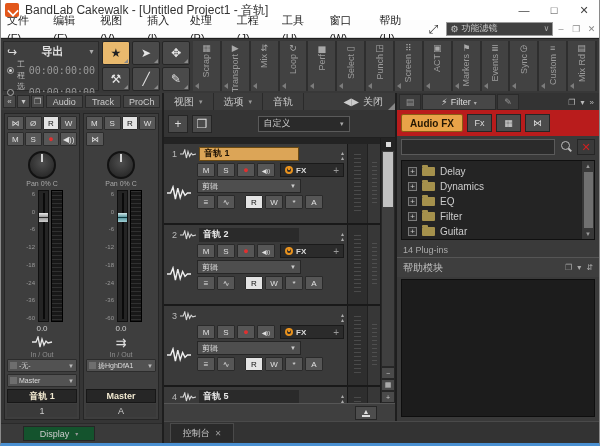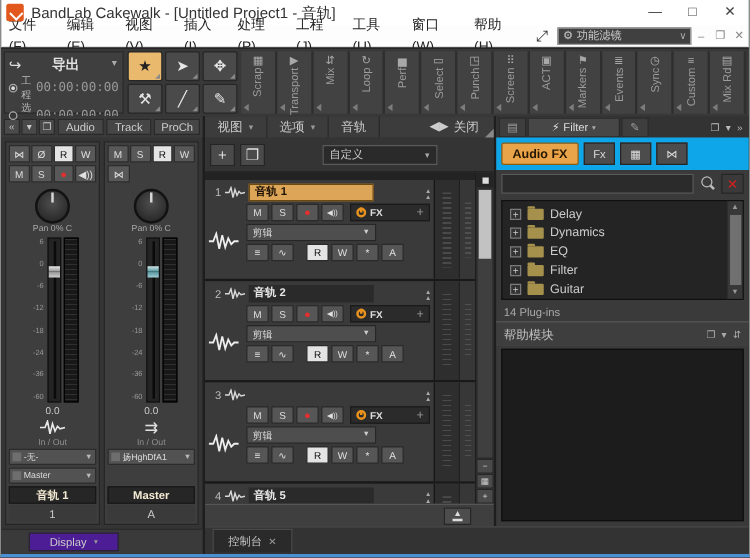--- a/index.html
+++ b/index.html
@@ -105,21 +105,21 @@
   .iorow.ghost { visibility:hidden; }
   .iosq { width:7px; height:7px; background:#6e6e6e; flex:none; }
   .iotext { flex:1; font-size:7px; color:#ddd; white-space:nowrap; overflow:hidden; }
   .iocaret { font-size:6px; color:#bbb; }
   .nameplate { height:14px; background:#262626; border:1px solid #171717; color:#f2ead2;
     font-size:9px; font-weight:bold; display:flex; align-items:center; justify-content:center; flex:none; }
   .idplate { height:13px; background:#3a3a3a; color:#ccc; font-size:9px; display:flex;
     align-items:center; justify-content:center; margin-top:1px; flex:none; }
   .insp-foot { height:20px; background:#3a3a3a; display:flex; align-items:center; flex:none;
     border-top:1px solid #2a2a2a; }
-  .displaybtn { width:72px; height:15px; margin-left:22px; background:#4c1d95;
+  .displaybtn { width:72px; height:15px; margin-left:22px; background:#14532d;
     border:1px solid #262626; color:#ccc; font-size:9px; display:flex; align-items:center;
     justify-content:center; gap:6px; }
 
   
   .rightstack { flex:1; display:flex; flex-direction:column; min-width:0; }
   .contentrow { flex:1; display:flex; min-height:0; }
 
   
   .trackview { flex:1; display:flex; flex-direction:column; min-width:0;
     border-right:2px solid #1e1e1e; }
@@ -195,21 +195,21 @@
   .browser { width:202px; flex:none; background:#3a3a3a; display:flex; flex-direction:column; }
   .br-tabs { height:17px; background:#333; display:flex; align-items:stretch; flex:none; gap:1px;
     padding:1px 2px 0; }
   .brtab-ico { width:22px; background:#3e3e3e; border:1px solid #2a2a2a; color:#999; font-size:9px;
     display:flex; align-items:center; justify-content:center; }
   .brtab { width:74px; background:#474747; border:1px solid #2a2a2a; color:#ddd; font-size:9px;
     display:flex; align-items:center; justify-content:center; gap:3px; }
   .brtab .caret { font-size:6px; color:#aaa; }
   .br-winbtns { margin-left:auto; display:flex; align-items:center; gap:5px; padding-right:3px;
     color:#bbb; font-size:8px; }
-  .fxrow { height:26px; background:#0ea5e9; display:flex; align-items:center; gap:4px;
+  .fxrow { height:26px; background:#b91c1c; display:flex; align-items:center; gap:4px;
     padding:0 4px; flex:none; }
   .audiofx { width:62px; height:18px; background:#e9a348; border:1px solid #8a5d14; border-radius:2px;
     color:#241703; font-size:10px; font-weight:bold; display:flex; align-items:center; justify-content:center; }
   .fxico { width:25px; height:18px; background:#4c4c4c; border:1px solid #262626; color:#ddd;
     font-size:9px; display:flex; align-items:center; justify-content:center; }
   .searchrow { height:22px; display:flex; align-items:center; gap:4px; padding:0 4px; flex:none; }
   .searchbox { flex:1; height:16px; background:#2b2b2b; border:1px solid #5a5a5a; color:#ddd;
     font-size:9px; padding:0 3px; outline:none; }
   .mag { width:14px; height:14px; position:relative; flex:none; }
   .mag::before { content:""; position:absolute; left:2px; top:1px; width:7px; height:7px;

